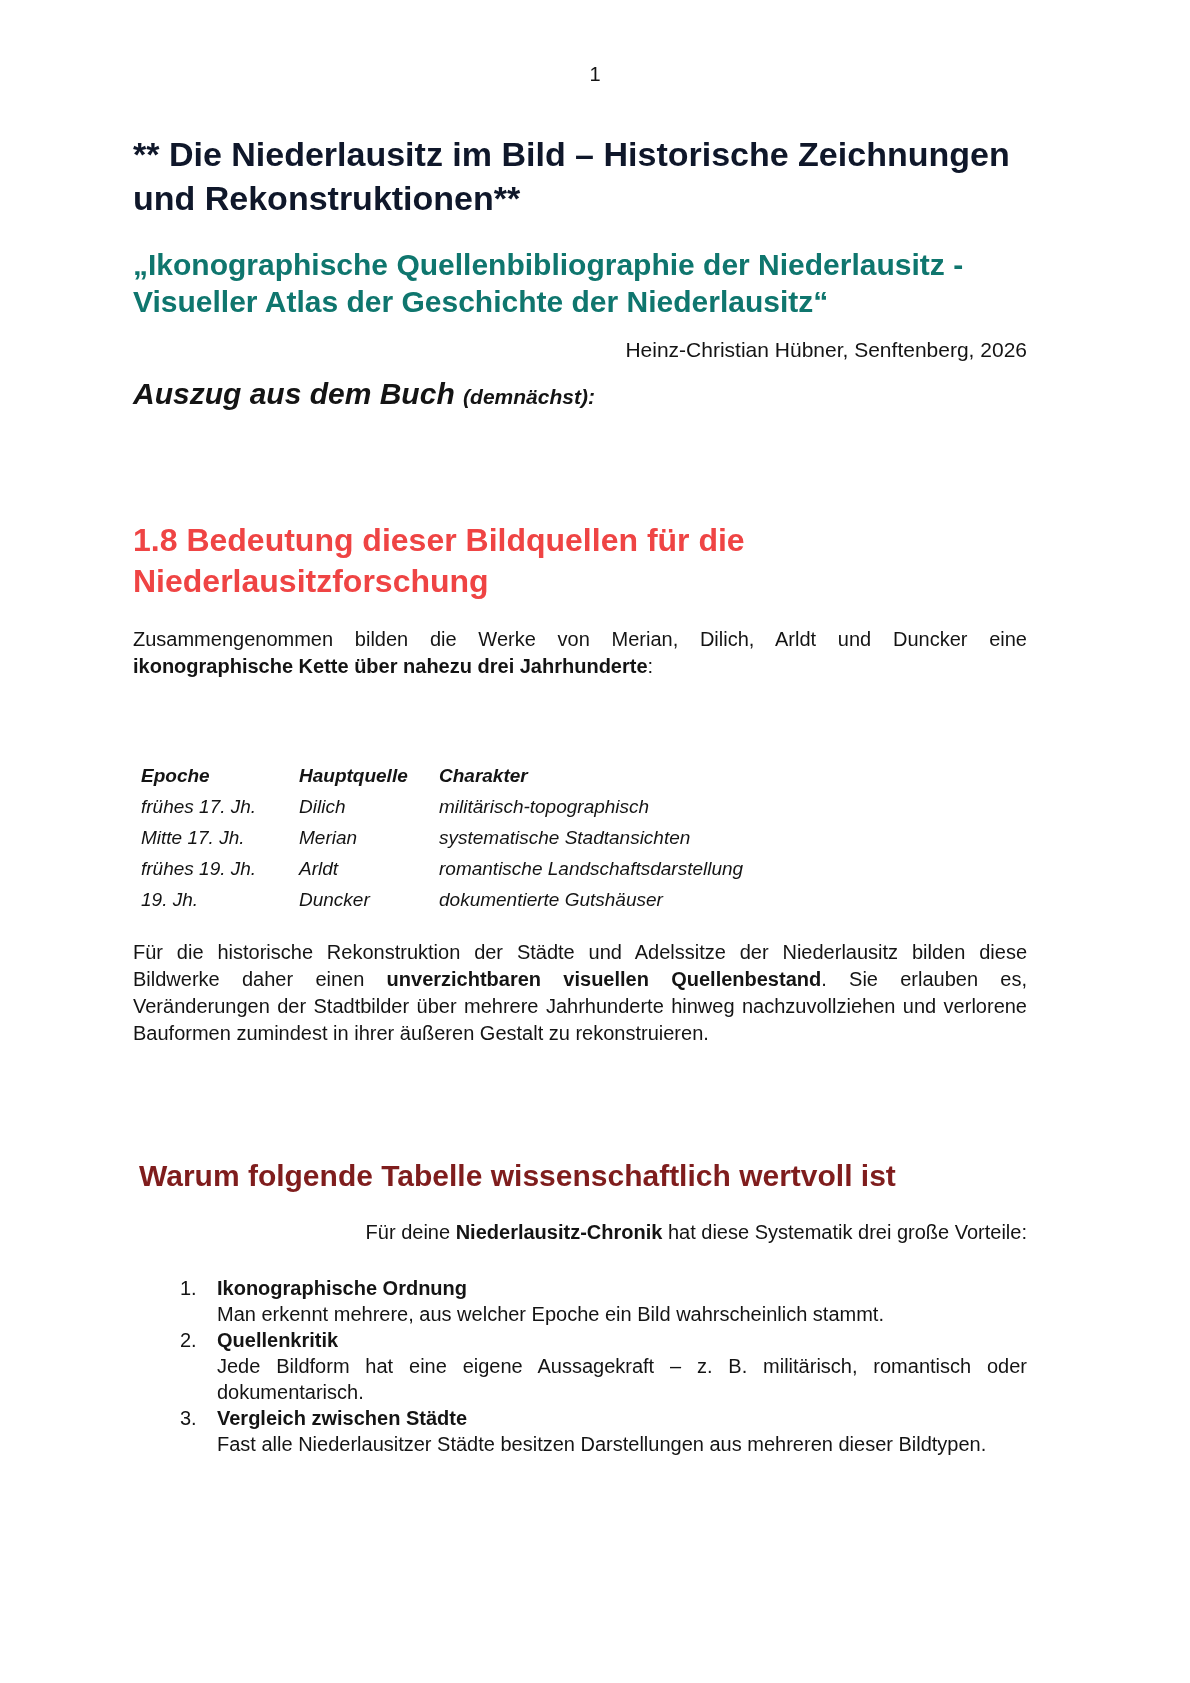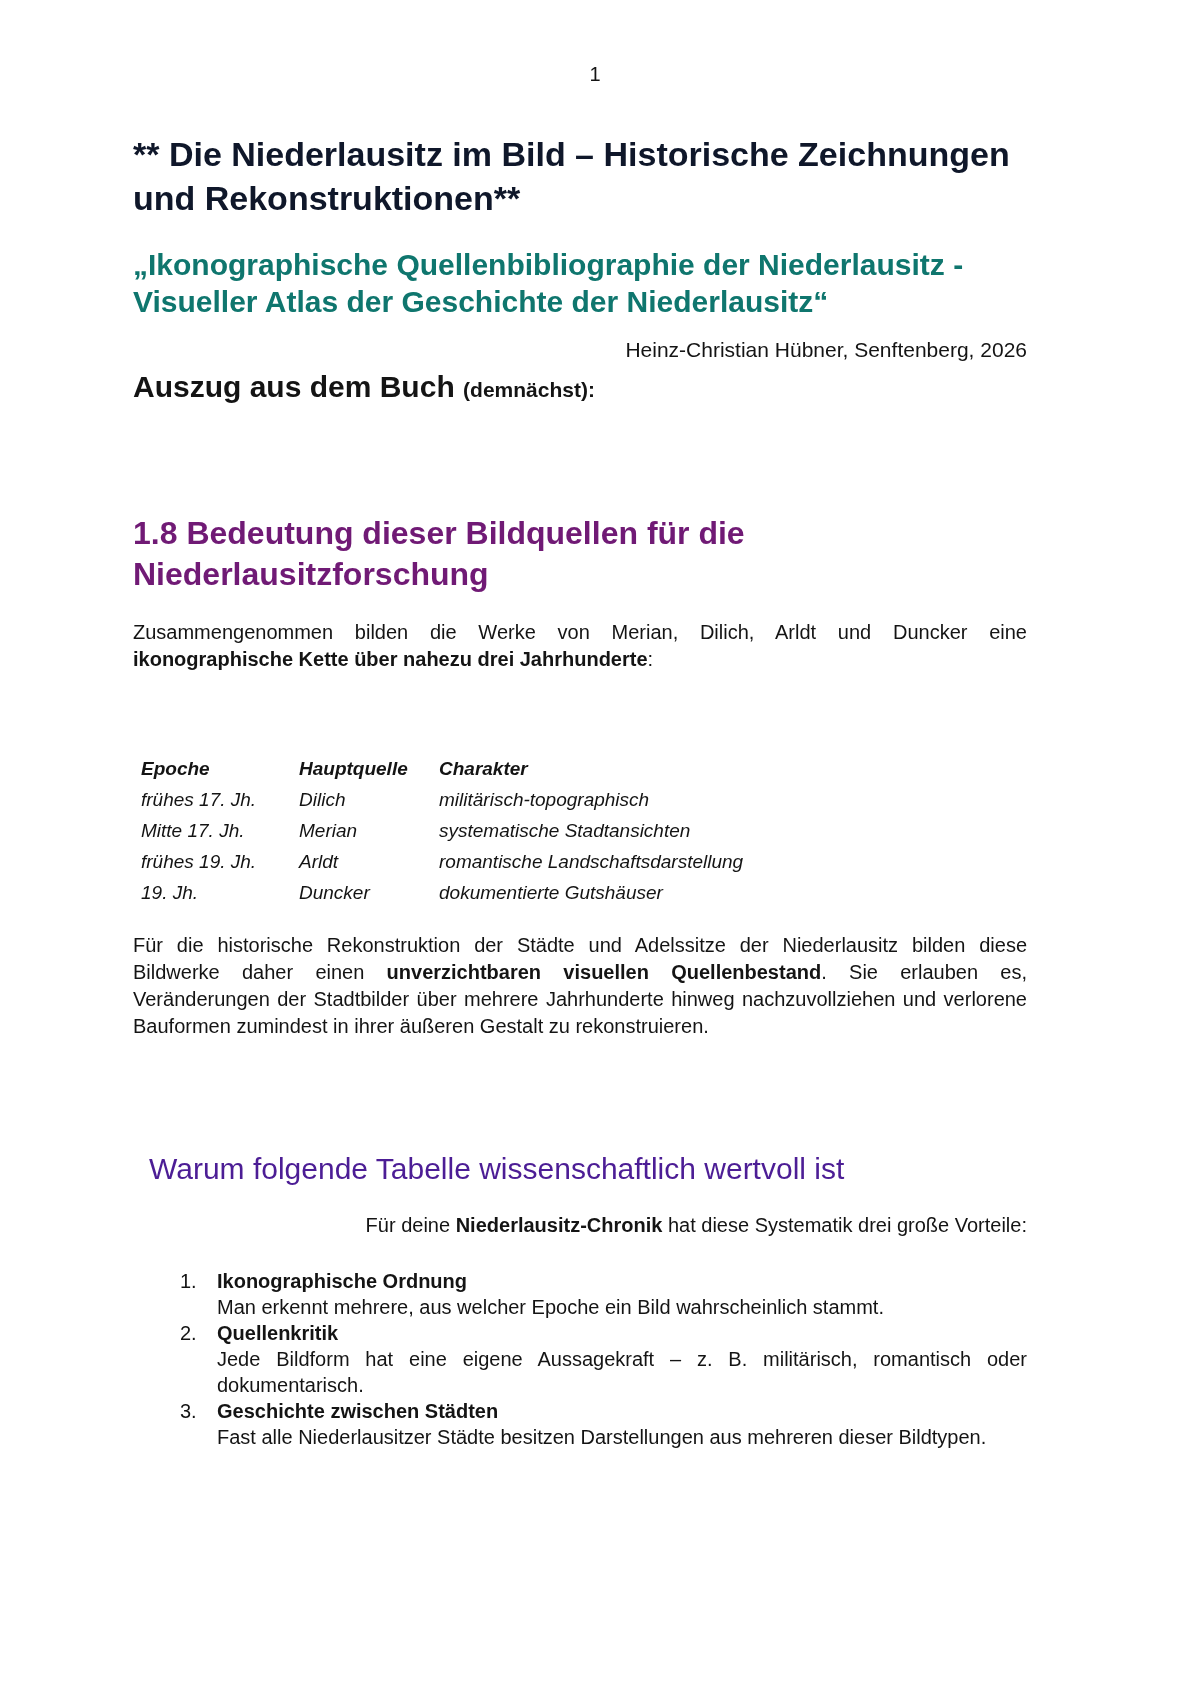--- a/index.html
+++ b/index.html
@@ -39,24 +39,25 @@
     line-height: 37px;
     font-weight: bold;
   }
   .byline {
     margin-top: 17px;
     font-size: 21px;
     line-height: 26px;
     text-align: right;
   }
   .excerpt {
-    margin-top: 5px;
+    margin-top: 12px;
     font-size: 30px;
     line-height: 38px;
     font-weight: bold;
+    font-style: italic;
   }
   .excerpt-note {
     font-size: 21px;
   }
   .heading-teal {
     margin: 104px 0 0 0;
     font-size: 32px;
     line-height: 41px;
     font-weight: bold;
   }
@@ -73,26 +74,26 @@
     font-size: 19px;
     line-height: 31px;
     font-style: italic;
   }
   .data-table .th {
     font-weight: bold;
   }
   .p2 {
   }
   .heading-black {
-    margin: 110px 0 0 16px;
+    margin: 110px 0 0 6px;
     font-size: 30px;
     line-height: 38px;
-    font-weight: normal;
+    font-weight: bold;
     white-space: nowrap;
-    color: #4c1d95;
+    color: #7f1d1d;
   }
   .intro2 {
     margin-top: 24px;
     text-align: right;
   }
   .advantages-list {
     margin-top: 29px;
     font-size: 20px;
     line-height: 26px;
   }
@@ -124,21 +125,21 @@
 
     <h2 class="subtitle" style="color:#0f766e;">„Ikonographische Quellenbibliographie der Niederlausitz - Visueller Atlas der Geschichte der Niederlausitz“</h2>
 
     <div class="byline">Heinz-Christian Hübner, Senftenberg, 2026</div>
 
     <div class="excerpt">
       <span>Auszug aus dem Buch</span>
       <span class="excerpt-note">(demnächst):</span>
     </div>
 
-    <h2 class="heading-teal" style="color:#701a75;">1.8 Bedeutung dieser Bildquellen für die Niederlausitzforschung</h2>
+    <h2 class="heading-teal" style="color:#ef4444;">1.8 Bedeutung dieser Bildquellen für die Niederlausitzforschung</h2>
 
     <p class="body-text"><span>Zusammengenommen bilden die Werke von Merian, Dilich, Arldt und Duncker eine </span><strong>ikonographische Kette über nahezu drei Jahrhunderte</strong><span>:</span></p>
 
     <div class="data-table">
       <div class="th">Epoche</div>
       <div class="th">Hauptquelle</div>
       <div class="th">Charakter</div>
 
       <div>frühes 17. Jh.</div>
       <div>Dilich</div>
@@ -177,21 +178,21 @@
         <span class="adv-num">2.</span>
         <div class="adv-body">
           <div class="adv-title">Quellenkritik</div>
           <div class="adv-text">Jede Bildform hat eine eigene Aussagekraft – z. B. militärisch, romantisch oder dokumentarisch.</div>
         </div>
       </div>
 
       <div class="adv-item">
         <span class="adv-num">3.</span>
         <div class="adv-body">
-          <div class="adv-title">Geschichte zwischen Städten</div>
+          <div class="adv-title">Vergleich zwischen Städte</div>
           <div class="adv-text">Fast alle Niederlausitzer Städte besitzen Darstellungen aus mehreren dieser Bildtypen.</div>
         </div>
       </div>
 
     </div>
 
   </div>
 </div>
 
 </body></html>

